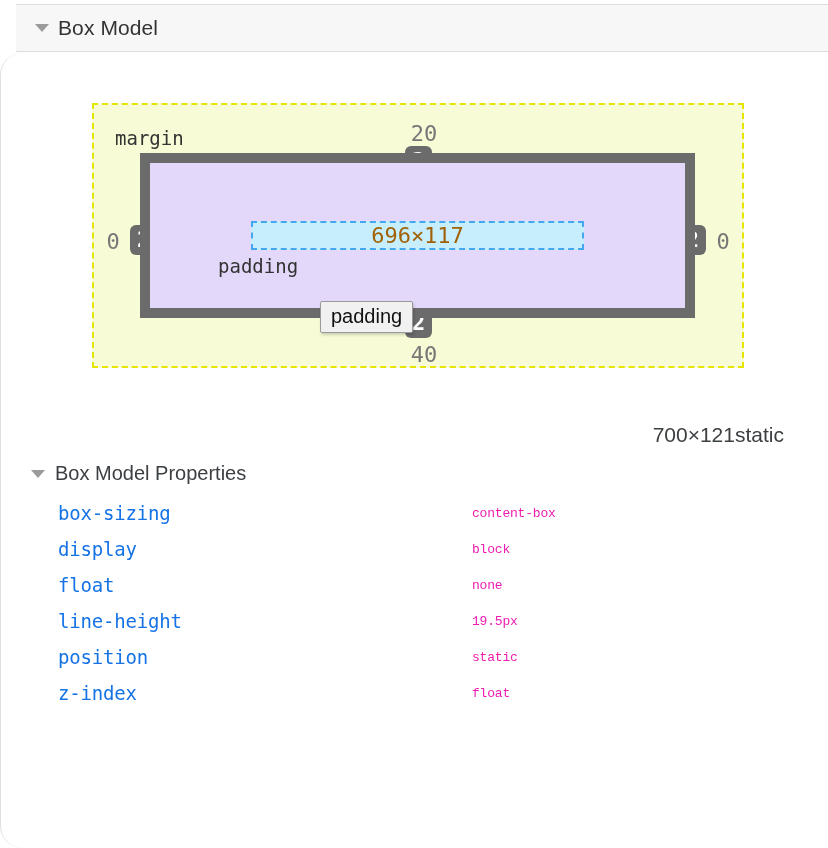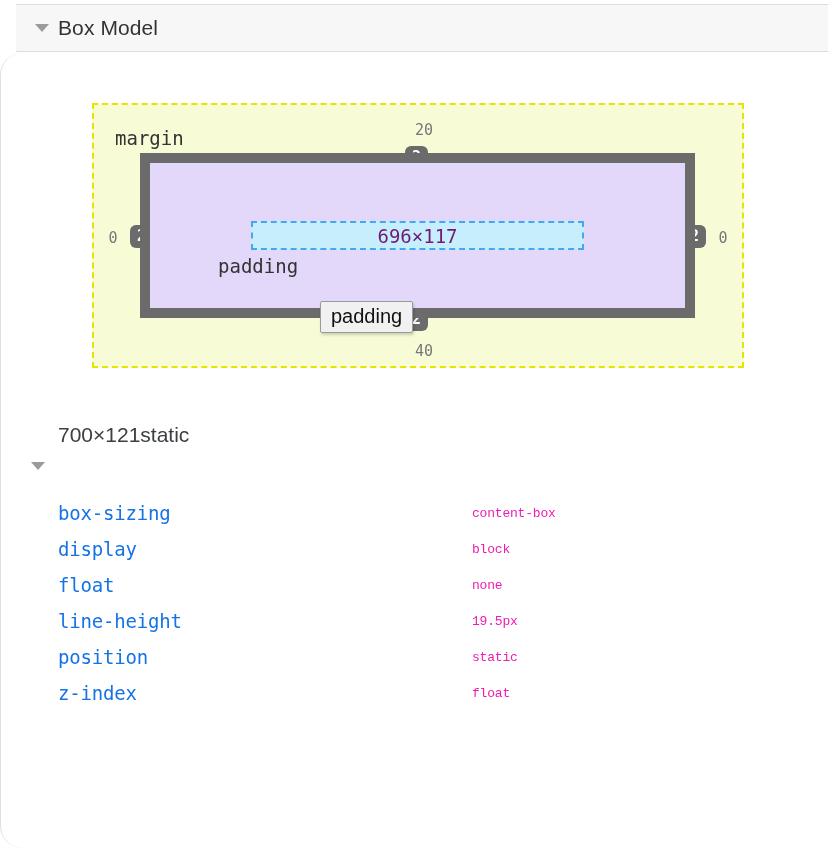--- a/index.html
+++ b/index.html
@@ -100,22 +100,22 @@
     bottom: 58px;
     background: #c6eefd;
     border: 2px dashed #44a7f0;
     box-sizing: border-box;
     display: flex;
     align-items: center;
     justify-content: center;
   }
   .content-size {
     font-family: "DejaVu Sans Mono", monospace;
-    font-size: 19px;
-    color: #701a75;
+    font-size: 22px;
+    color: #a16207;
   }
 
   
   .region-label {
     position: absolute;
     font-family: "DejaVu Sans Mono", monospace;
     font-size: 19px;
     color: #333333;
     white-space: nowrap;
   }
@@ -127,21 +127,21 @@
     color: #ffffff;
     background: #6b6b6b;
     border-radius: 5px;
     padding: 1px 7px 3px 7px;
   }
 
   
   .val {
     position: absolute;
     font-family: "DejaVu Sans Mono", monospace;
-    font-size: 15px;
+    font-size: 22px;
     color: #777777;
     white-space: nowrap;
     text-align: center;
   }
   .val-badge {
     color: #ffffff;
     background: #6b6b6b;
     border-radius: 6px;
     padding: 2px 7px 3px 7px;
     font-weight: bold;
@@ -182,21 +182,21 @@
   }
 
   
   .summary-row {
     position: absolute;
     left: 0;
     top: 370px;
     width: 827px;
     display: flex;
     align-items: baseline;
-    justify-content: flex-start;
+    justify-content: flex-end;
     padding: 0 44px 0 57px;
     box-sizing: border-box;
   }
   .summary-size, .summary-position {
     font-size: 21px;
     color: #3c4043;
   }
 
   
   .props-header {
@@ -295,20 +295,21 @@
     <div class="bm-tooltip">padding</div>
   </div>
 
   <div class="summary-row">
     <span class="summary-size">700×121</span>
     <span class="summary-position">static</span>
   </div>
 
   <div class="props-header">
     <div class="twisty-sm"></div>
+    <div class="props-title">Box Model Properties</div>
   </div>
 
   <div class="props-list">
     <div class="prop-row">
       <span class="prop-name">box-sizing</span>
       <span class="prop-value">content-box</span>
     </div>
     <div class="prop-row">
       <span class="prop-name">display</span>
       <span class="prop-value">block</span>

